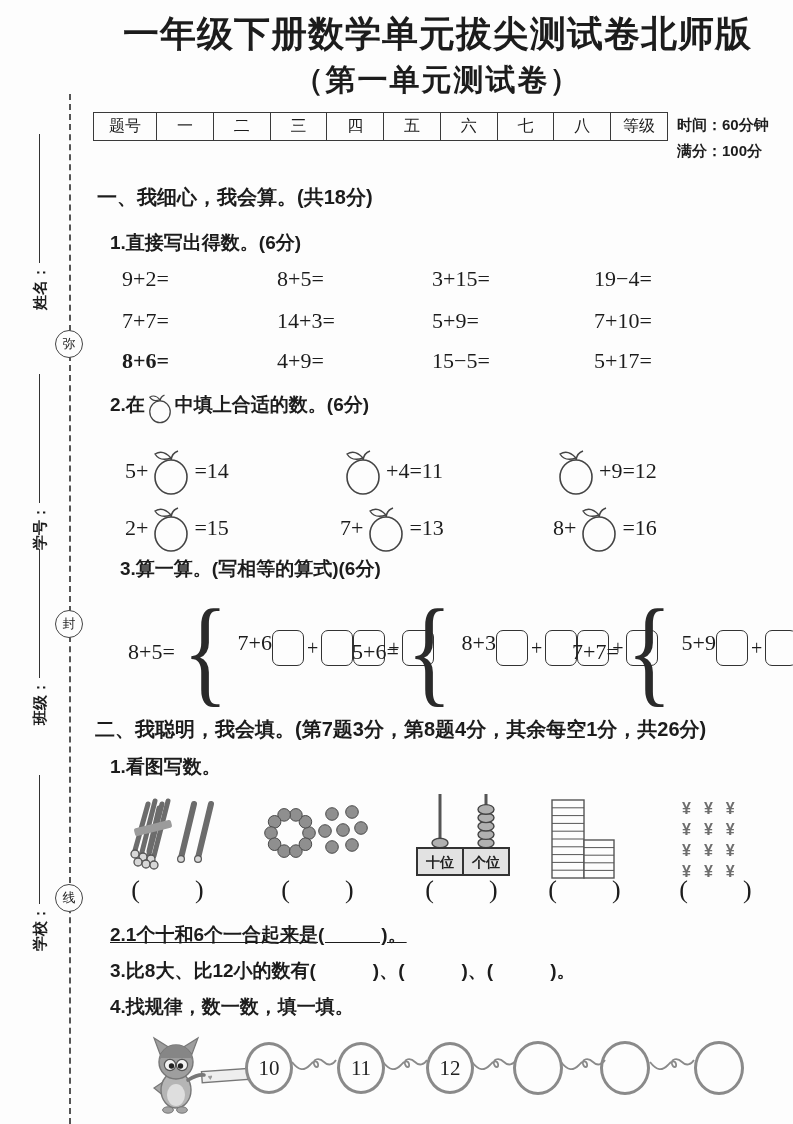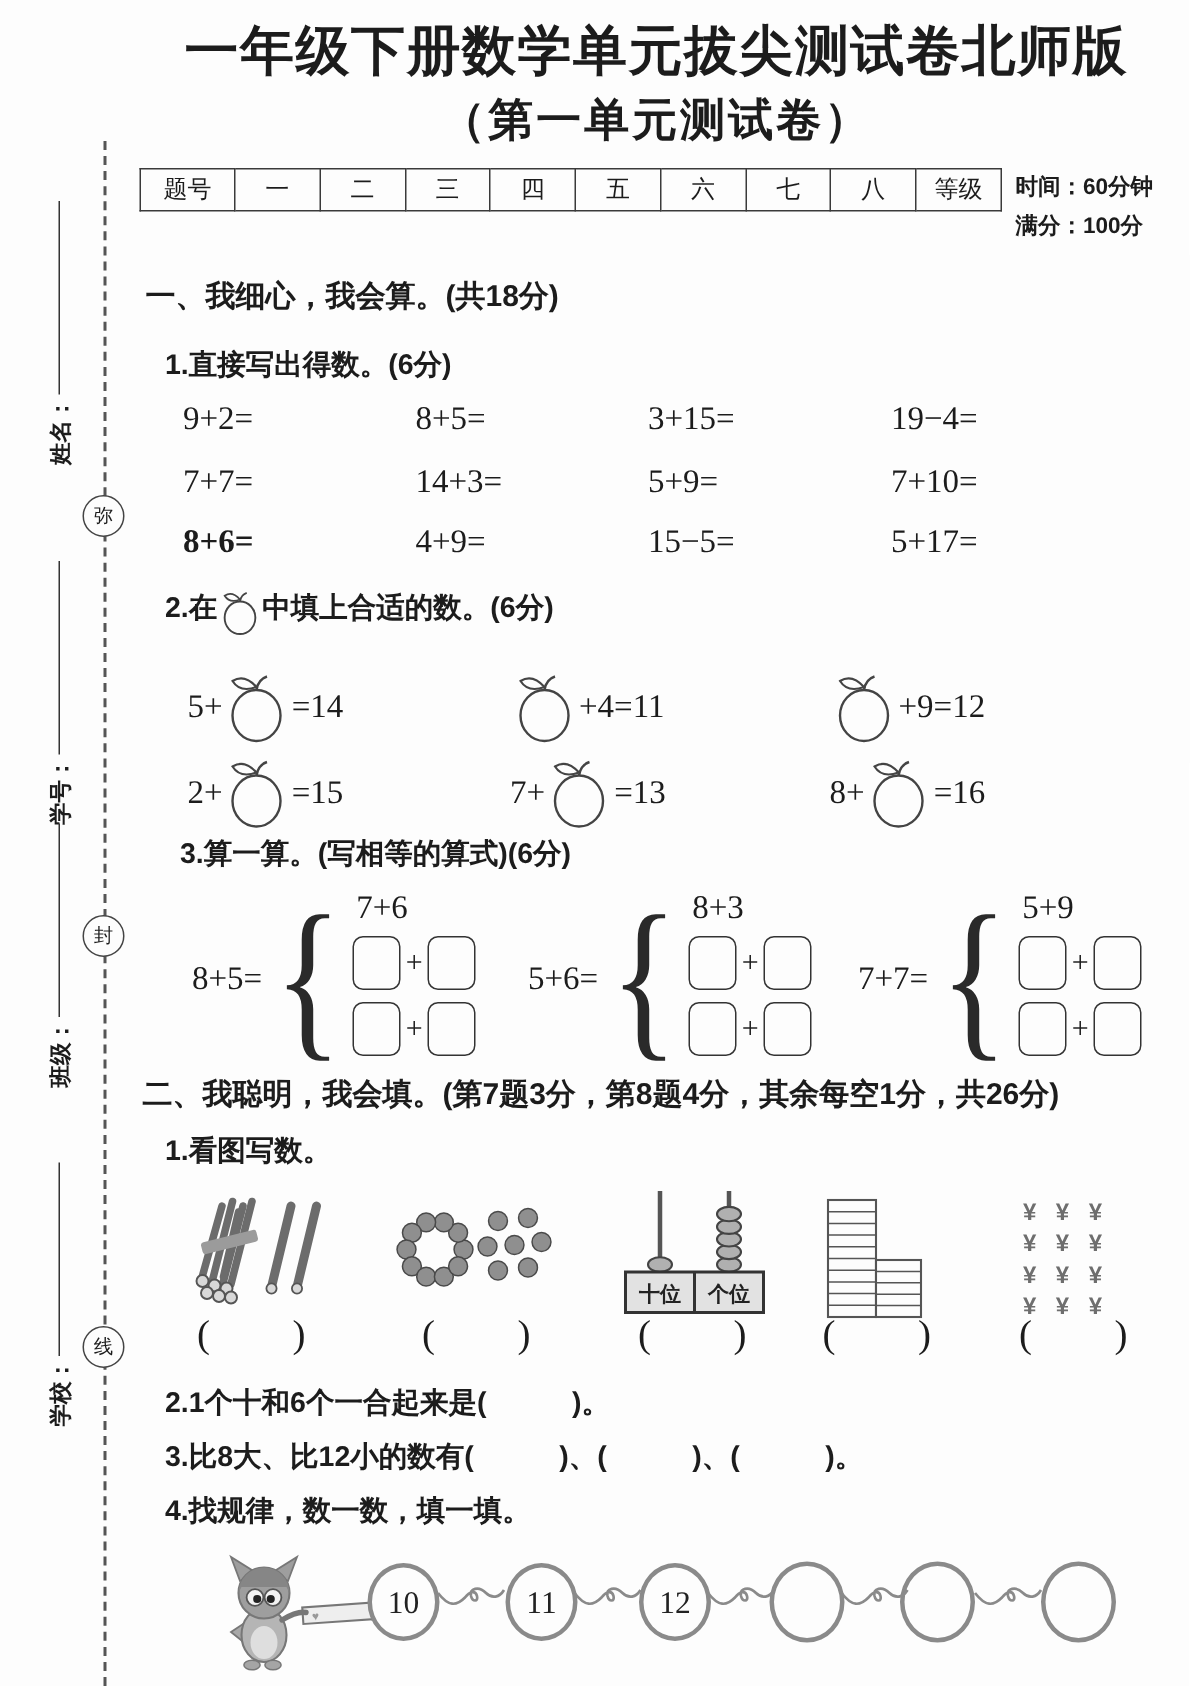--- a/index.html
+++ b/index.html
@@ -24,21 +24,21 @@
   .time-block{font-family:"Liberation Sans",sans-serif;font-weight:bold;font-size:15px;line-height:1.75;}
   
   .sec-head{font-size:20px;}
   .item-head{font-size:19px;}
   .eqtext{font-size:22px;}
   
   .apple-eq{display:flex;align-items:center;font-size:22px;}
   
   .bgroup{display:flex;align-items:center;}
   .brace{font-size:118px;line-height:120px;font-weight:400;color:#2a2a2a;transform:scaleX(.8);margin:0 2px;}
-  .bcol{display:flex;flex-direction:column;}
+  .bcol{display:flex;}
   .hint{font-size:22px;margin:0 0 6px 2px;}
   .boxrow{display:flex;align-items:center;margin-bottom:8px;}
   .ansbox{width:30px;height:34px;border:1.6px solid #333;border-radius:7px;background:#fdfdfd;}
   .plus{font-size:20px;margin:0 3px;}
   
   .paren{font-size:26px;text-align:center;letter-spacing:1px;}
   .tally{display:grid;grid-template-columns:repeat(3,1fr);column-gap:13px;row-gap:3px;
          font-family:"Liberation Sans",sans-serif;font-weight:bold;color:#6e6e6e;font-size:16px;text-align:center;}
   
   .numcircle{width:42px;height:46px;border:3.2px solid #8a8a8a;border-radius:50%;background:#fdfdfd;
@@ -342,21 +342,21 @@
     <span>¥</span>
     <span>¥</span>
   </div>
 
   <div class="abs paren" style="left:113px;top:872px;width:110px;">(　　)</div>
   <div class="abs paren" style="left:263px;top:872px;width:110px;">(　　)</div>
   <div class="abs paren" style="left:407px;top:872px;width:110px;">(　　)</div>
   <div class="abs paren" style="left:530px;top:872px;width:110px;">(　　)</div>
   <div class="abs paren" style="left:661px;top:872px;width:110px;">(　　)</div>
 
-  <div class="abs hei item-head" style="left:110px;top:922px;">2.1个十和6个一合起来是(　　　)。</div>
+  <div class="abs hei item-head" style="left:110px;top:922px;text-decoration:underline;">2.1个十和6个一合起来是(　　　)。</div>
   <div class="abs hei item-head" style="left:110px;top:958px;">3.比8大、比12小的数有(　　　)、(　　　)、(　　　)。</div>
   <div class="abs hei item-head" style="left:110px;top:994px;">4.找规律，数一数，填一填。</div>
 
   <svg class="abs" style="left:146px;top:1028px;" width="120" height="90" viewBox="0 0 120 90">
     <g transform="rotate(-4 80 50)">
       <rect x="56" y="42" width="46" height="11" fill="#eeeeee" stroke="#777" stroke-width="1.4"></rect>
       <polygon points="102,42 114,47.5 102,53" fill="#c2c2c2" stroke="#777" stroke-width="1.2"></polygon>
       <text x="62" y="51" font-size="8" fill="#999">♥</text>
     </g>
     <polygon points="14,26 8,10 24,20" fill="#9e9e9e" stroke="#777" stroke-width="1.2"></polygon>

